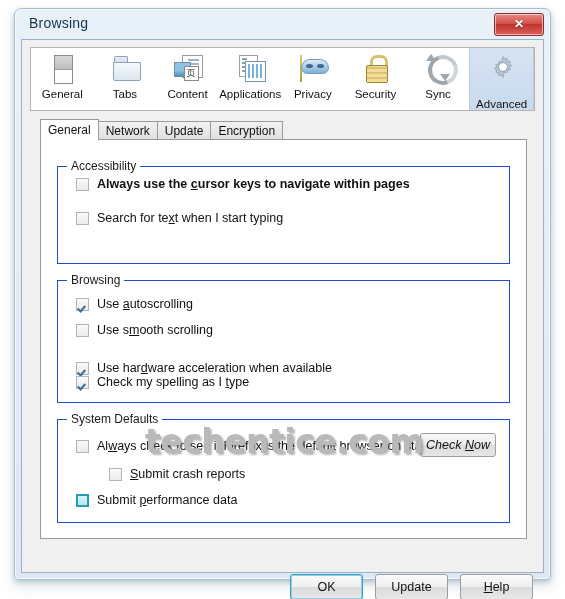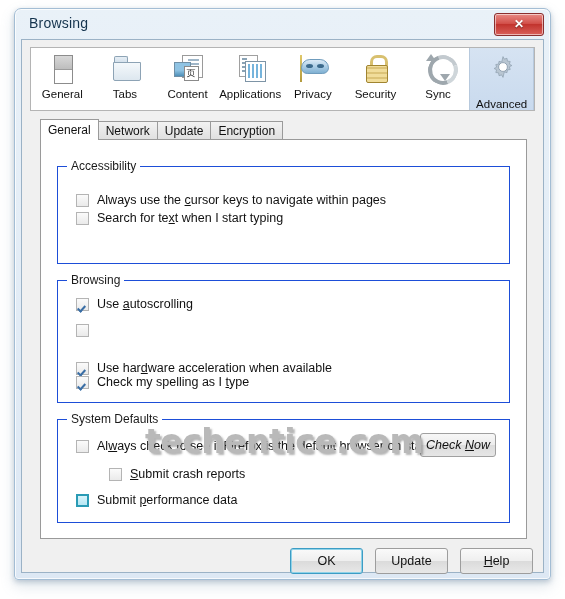--- a/index.html
+++ b/index.html
@@ -290,20 +290,21 @@
     width: 73px;
     font-size: 12.5px;
     color: #111;
     background: linear-gradient(180deg,#fafafa 0%, #efefef 48%, #dbdbdb 52%, #e8e8e8 100%);
     border: 1px solid #9d9d9d;
     border-radius: 3px;
     line-height: 24px;
     text-align: center;
     cursor: pointer;
     box-sizing: border-box;
+    margin-top: 26px;
   }
   .dlg-button.default {
     border: 1px solid #3c9cc4;
     box-shadow: 0 0 0 1px #8fd2e8 inset;
   }
   .dlg-button u { text-decoration: underline; }
 </style>
 </head>
 <body>
 
@@ -407,21 +408,21 @@
       <div class="subtab">Network</div>
       <div class="subtab">Update</div>
       <div class="subtab">Encryption</div>
     </div>
 
     <div id="tab-panel">
 
       <div class="groupbox" style="top:26px;height:98px;">
         <div class="group-title">Accessibility</div>
 
-        <div class="cb-row" style="top:24px;">
+        <div class="cb-row" style="top:8px;font-weight:bold;">
           <span class="cbox"></span>
           <span class="cb-label">Always use the <u>c</u>ursor keys to navigate within pages</span>
         </div>
 
         <div class="cb-row" style="top:42px;">
           <span class="cbox"></span>
           <span class="cb-label">Search for te<u>x</u>t when I start typing</span>
         </div>
 
       </div>
@@ -429,20 +430,21 @@
       <div class="groupbox" style="top:140px;height:123px;">
         <div class="group-title">Browsing</div>
 
         <div class="cb-row" style="top:14px;">
           <span class="cbox checked"></span>
           <span class="cb-label">Use <u>a</u>utoscrolling</span>
         </div>
 
         <div class="cb-row" style="top:40px;">
           <span class="cbox"></span>
+          <span class="cb-label">Use s<u>m</u>ooth scrolling</span>
         </div>
 
         <div class="cb-row" style="top:78px;">
           <span class="cbox checked"></span>
           <span class="cb-label">Use har<u>d</u>ware acceleration when available</span>
         </div>
 
         <div class="cb-row" style="top:92px;">
           <span class="cbox checked"></span>
           <span class="cb-label">Check my spelling as I <u>t</u>ype</span>

